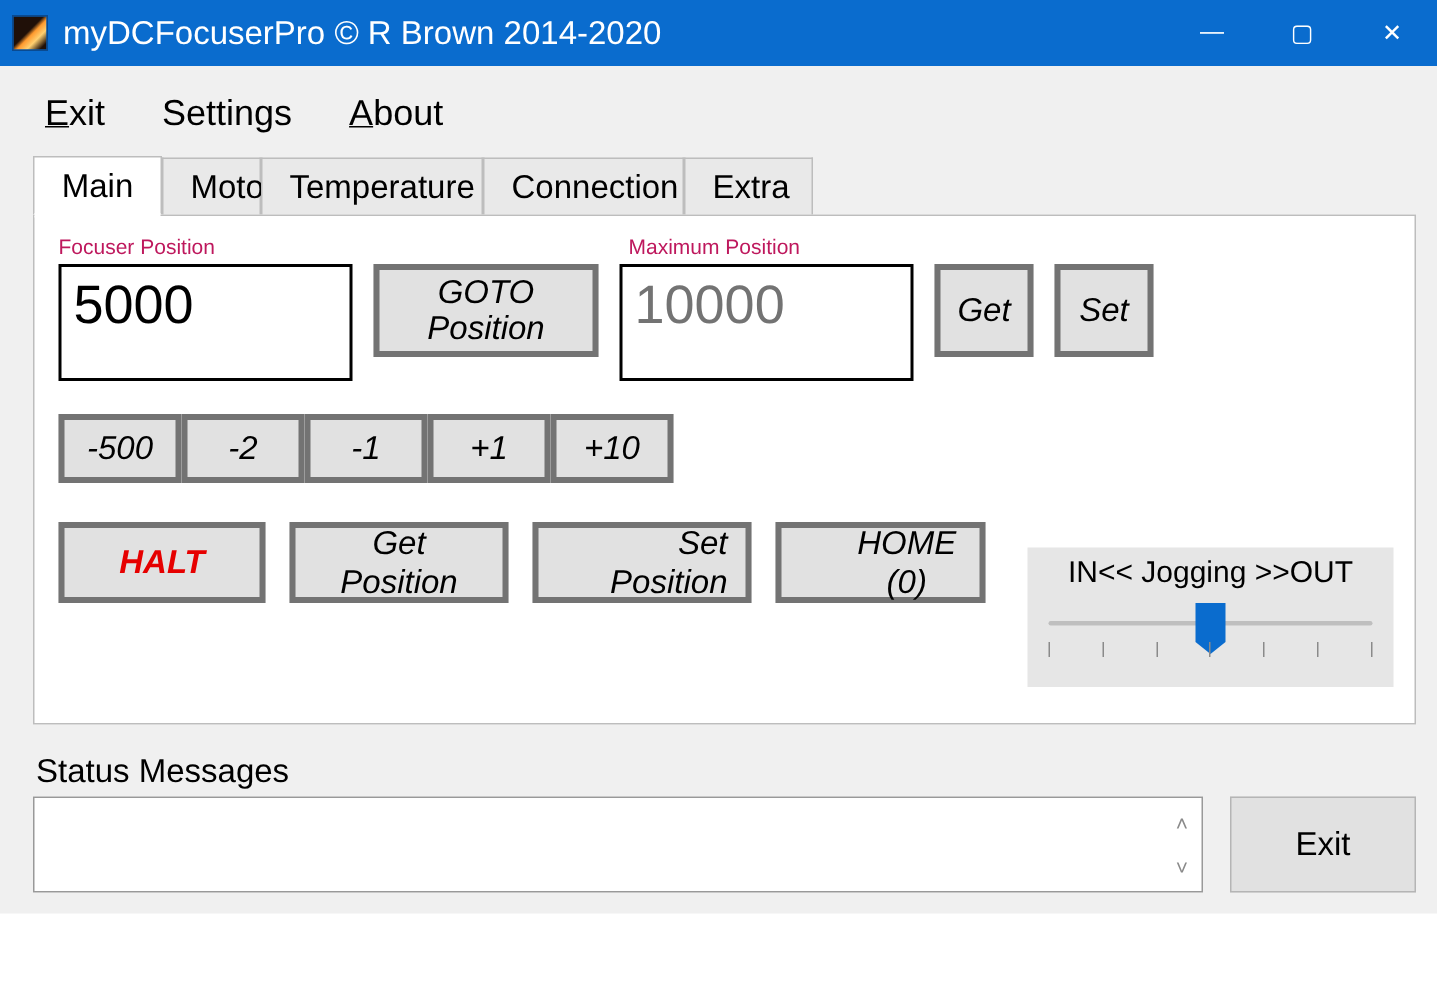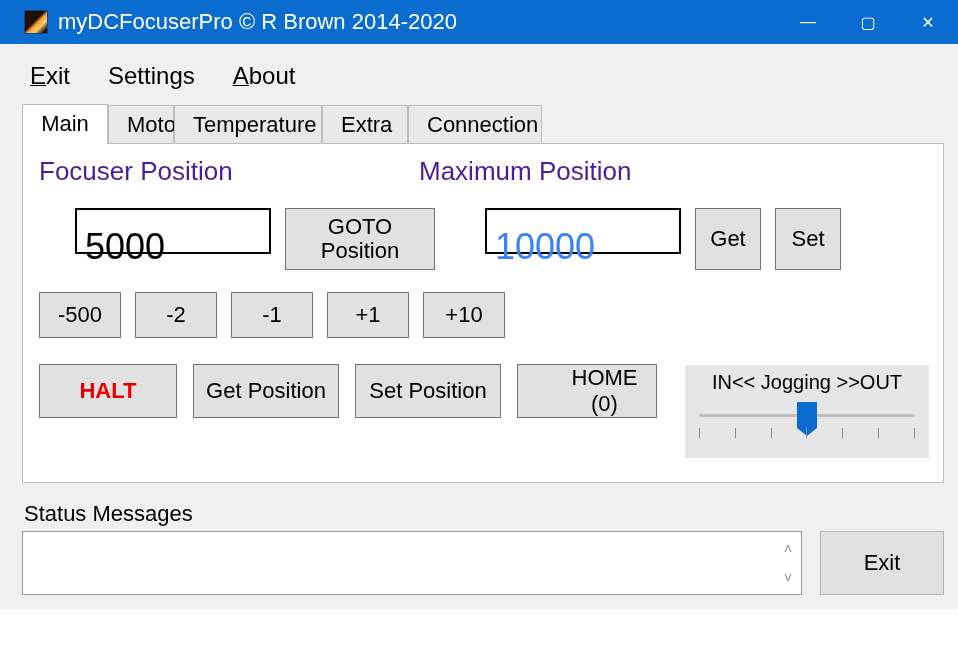--- a/index.html
+++ b/index.html
@@ -14,21 +14,21 @@
 
   
   .titlebar {
     height: 44px;
     background:#0a6cce;
     display:flex;
     align-items:center;
     color:#fff;
     font-size:22px;
     font-weight:400;
-    padding-left:24px;
+    padding-left:8px;
   }
   .app-icon {
     width:24px; height:24px;
     margin-right:10px;
     background: linear-gradient(135deg,#201008 0%, #201008 45%, #ff9a2e 55%, #ffd070 70%, #201008 90%);
     border:1px solid #0a4a90;
   }
   .title-text { flex:0 0 auto; }
   .title-spacer { flex:1 1 auto; }
   .win-btns { display:flex; height:100%; }
@@ -91,77 +91,77 @@
   .tabpage {
     border:1px solid #bdbdbd;
     background:#fff;
     padding:12px 16px 24px 16px;
     position:relative;
     min-height:340px;
   }
 
   .pos-labels {
     display:flex;
-    font-size:26px;
-    color:#4c1d95;
-    margin-bottom:21px;
+    font-size:14px;
+    color:#be185d;
+    margin-bottom:4px;
   }
   .lbl-focpos { width:380px; }
   .lbl-maxpos { }
 
   .row1 {
     display:flex;
     align-items:stretch;
     gap:14px;
   }
   .num-input {
     border:2px solid #000;
     background:#fff;
     font-size:36px;
     font-weight:400;
-    padding:12px 8px;
-    height:46px;
+    padding:0 8px;
+    height:78px;
     line-height:50px;
-    margin-left:36px;
   }
   .focpos { width:196px; }
-  .maxpos { width:196px; color:#3b82f6; }
+  .maxpos { width:196px; color:#737373; }
 
   .btn {
     background:#e1e1e1;
-    border:1px solid #737373;
+    border:4px solid #737373;
     font-size:22px;
     color:#000;
     display:flex;
     align-items:center;
     justify-content:center;
     text-align:center;
     padding:0 12px;
     height:62px;
     cursor:default;
+    font-style:italic;
   }
   .btn-goto { width:150px; line-height:1.1; }
   .btn-get, .btn-set { width:66px; }
 
   .row-steps {
     display:flex;
-    gap:14px;
+    gap:0;
     margin-top:22px;
   }
   .step { width:82px; height:46px; font-size:22px; }
 
   .row-actions {
     display:flex;
     gap:16px;
     margin-top:26px;
   }
   .act { height:54px; }
   .halt { width:138px; color:#e60000; font-weight:700; }
   .getpos { width:146px; }
-  .setpos { width:146px; }
+  .setpos { width:146px;text-align:right; }
   .home { width:140px;padding-left:47px; }
 
   
   .jogging {
     position:absolute;
     right:14px;
     bottom:24px;
     background:#e6e6e6;
     width:244px;
     padding:6px 6px 8px 6px;
@@ -261,22 +261,22 @@
   <div class="menubar">
     <div><span class="u">E</span><span>xit</span></div>
     <div>Settings</div>
     <div><span class="u">A</span><span>bout</span></div>
   </div>
 
   <div class="tabs">
     <div class="tab active" style="width:86px;">Main</div>
     <div class="tab" style="width:66px;">Motor</div>
     <div class="tab" style="width:148px;">Temperature</div>
+    <div class="tab" style="width:134px;">Connection</div>
     <div class="tab" style="width:86px;">Extra</div>
-    <div class="tab" style="width:134px;">Connection</div>
   </div>
 
   <div class="tabpage">
     <div class="pos-labels">
       <div class="lbl-focpos">Focuser Position</div>
       <div class="lbl-maxpos">Maximum Position</div>
     </div>
 
     <div class="row1">
       <div class="num-input focpos">5000</div>

